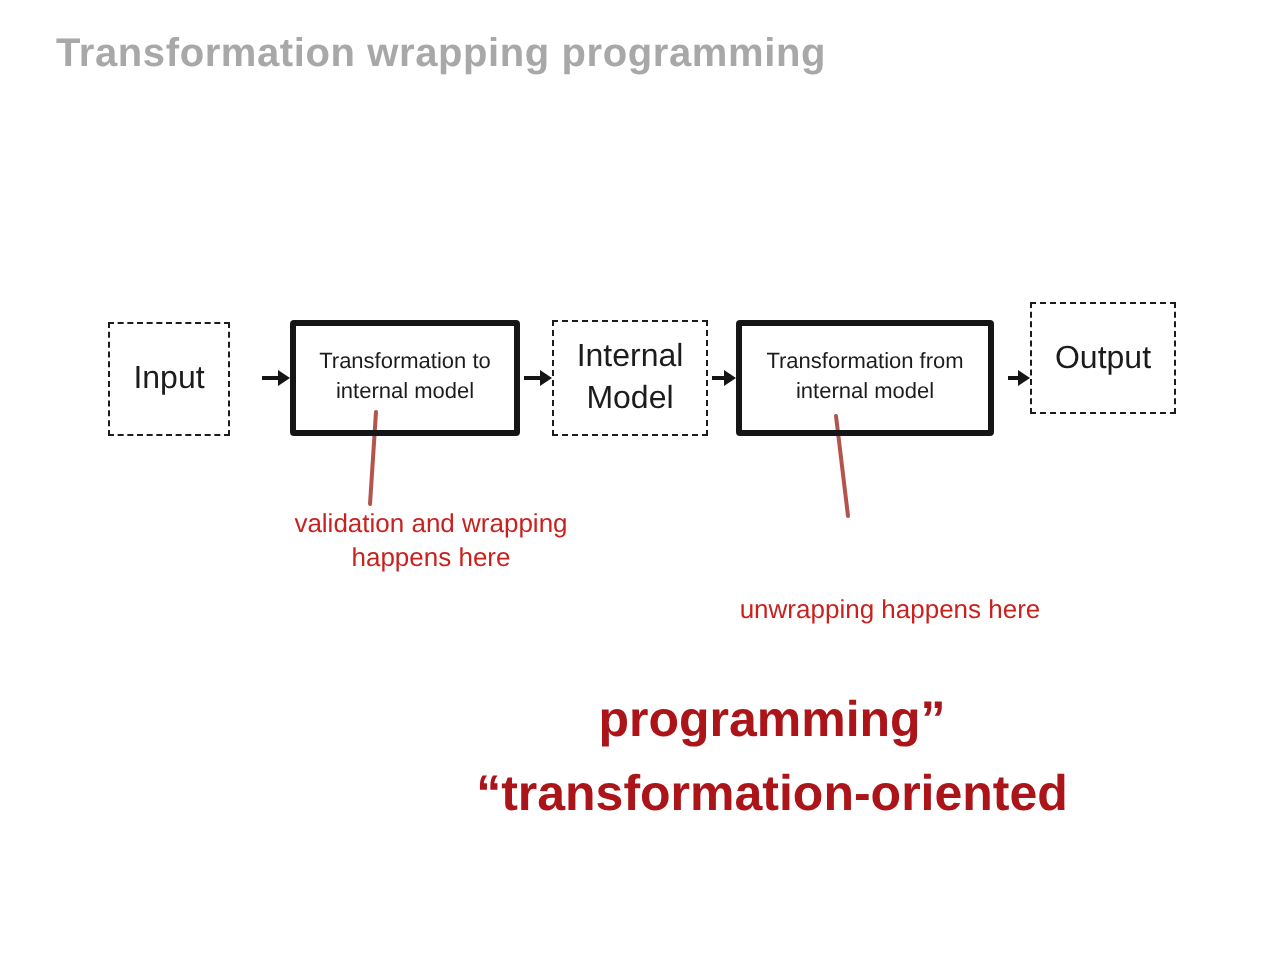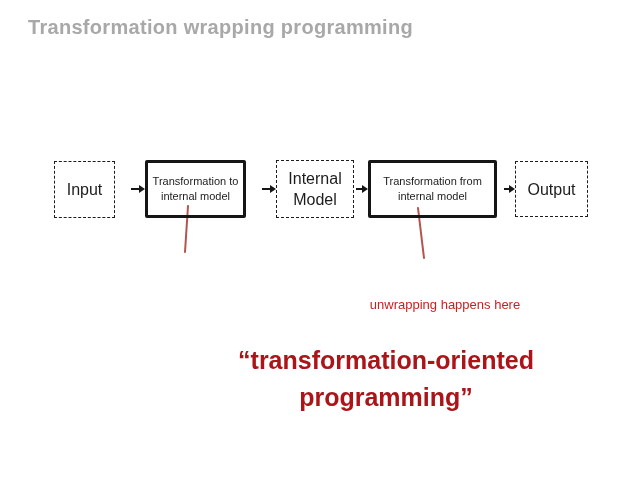--- a/index.html
+++ b/index.html
@@ -23,24 +23,24 @@
     align-items:center;justify-content:center;
     text-align:center;color:#1c1c1c;
     background:transparent;
     z-index:2;
   }
   .node.dashed{border:1.5px dashed #1c1c1c;}
   .node.solid{border:3px solid #151515;border-radius:2px;}
   .label-lg{font-size:16px;line-height:21px;}
   .label-sm{font-size:11px;line-height:15px;}
   #node-input{left:54px;top:161px;width:61px;height:57px;}
-  #node-transform-to{left:145px;top:160px;width:101px;height:58px;align-items:center;}
+  #node-transform-to{left:145px;top:160px;width:115px;height:58px;align-items:center;}
   #node-internal-model{left:276px;top:160px;width:78px;height:58px;align-items:center;}
   #node-transform-from{left:368px;top:160px;width:129px;height:58px;}
-  #node-output{left:515px;top:161px;width:73px;height:56px;}
+  #node-output{left:515px;top:151px;width:73px;height:56px;}
   
   .arrow{
     position:absolute;top:188px;height:2px;background:#151515;z-index:2;
   }
   .arrow::after{
     content:"";position:absolute;right:-6px;top:-3.5px;
     border-left:6px solid #151515;
     border-top:4.5px solid transparent;
     border-bottom:4.5px solid transparent;
   }
@@ -104,23 +104,27 @@
     <span>Transformation from</span>
     <span>internal model</span>
   </div>
 
   <div class="arrow" id="arrow-4"></div>
 
   <div class="node dashed label-lg" id="node-output">
     <span>Output</span>
   </div>
 
+  <div class="annotation" id="annotation-validation">
+    <div>validation and wrapping</div>
+    <div>happens here</div>
+  </div>
 
   <div class="annotation" id="annotation-unwrapping">
     <div>unwrapping happens here</div>
   </div>
 
   <div class="quote">
+    <div>programming”</div>
     <div>“transformation-oriented</div>
-    <div>programming”</div>
   </div>
 
 </div>
 
 </body></html>

